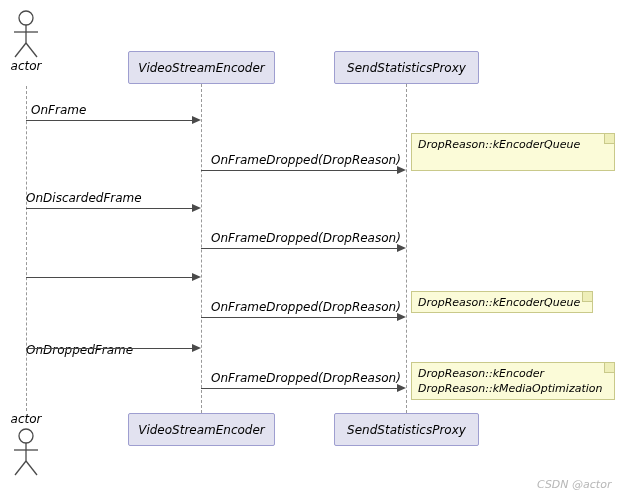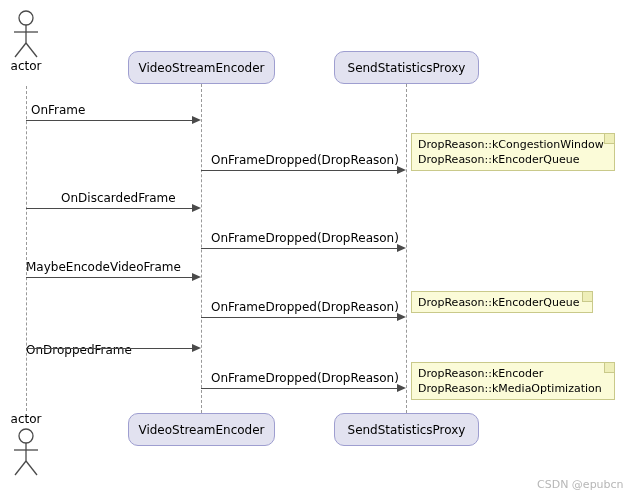--- a/index.html
+++ b/index.html
@@ -10,31 +10,32 @@
     width: 636px;
     height: 501px;
     background: #ffffff;
     font-family: "DejaVu Sans", sans-serif;
     overflow: hidden;
   }
   #canvas {
     position: relative;
     width: 508px;
     height: 501px;
+    font-style: italic;
   }
   .lifeline {
     position: absolute;
     width: 0;
     border-left: 1px dashed #999999;
   }
   .participant-box {
     position: absolute;
     background: #e2e2f0;
     border: 1px solid #9e9ed0;
-    border-radius: 10px;
+    border-radius: 2px;
     color: #000000;
     font-size: 12px;
     text-align: center;
     line-height: 1;
     display: flex;
     align-items: center;
     justify-content: center;
     box-sizing: border-box;
   }
   .actor-wrap {
@@ -143,57 +144,55 @@
   </div>
 
   <div class="msg-label" style="left:31px; top:104px;">OnFrame</div>
   <div class="msg-line" style="left:26px; top:120px; width:166px;"></div>
   <div class="msg-arrow" style="left:192px; top:116px;"></div>
 
   <div class="msg-label" style="left:211px; top:154px;">OnFrameDropped(DropReason)</div>
   <div class="msg-line" style="left:201px; top:170px; width:196px;"></div>
   <div class="msg-arrow" style="left:397px; top:166px;"></div>
 
-  <div class="msg-label" style="left:26px; top:192px;margin-left:35px;">OnDiscardedFrame</div>
+  <div class="msg-label" style="left:26px; top:192px;">OnDiscardedFrame</div>
   <div class="msg-line" style="left:26px; top:208px; width:166px;"></div>
   <div class="msg-arrow" style="left:192px; top:204px;"></div>
 
   <div class="msg-label" style="left:211px; top:232px;">OnFrameDropped(DropReason)</div>
   <div class="msg-line" style="left:201px; top:248px; width:196px;"></div>
   <div class="msg-arrow" style="left:397px; top:244px;"></div>
 
-  <div class="msg-label" style="left:26px; top:261px;">MaybeEncodeVideoFrame</div>
   <div class="msg-line" style="left:26px; top:277px; width:166px;"></div>
   <div class="msg-arrow" style="left:192px; top:273px;"></div>
 
   <div class="msg-label" style="left:211px; top:301px;">OnFrameDropped(DropReason)</div>
   <div class="msg-line" style="left:201px; top:317px; width:196px;"></div>
   <div class="msg-arrow" style="left:397px; top:313px;"></div>
 
   <div class="msg-label" style="left:26px; top:344px;">OnDroppedFrame</div>
   <div class="msg-line" style="left:26px; top:348px; width:166px;"></div>
   <div class="msg-arrow" style="left:192px; top:344px;"></div>
 
   <div class="msg-label" style="left:211px; top:372px;">OnFrameDropped(DropReason)</div>
   <div class="msg-line" style="left:201px; top:388px; width:196px;"></div>
   <div class="msg-arrow" style="left:397px; top:384px;"></div>
 
   <div class="note" style="left:411px; top:133px; width:204px; height:38px;">
     <span class="fold"></span>
-    <div>DropReason::kCongestionWindow</div>
     <div>DropReason::kEncoderQueue</div>
   </div>
 
 
   <div class="note" style="left:411px; top:291px; width:182px; height:22px;">
     <span class="fold"></span>
     <div>DropReason::kEncoderQueue</div>
   </div>
 
   <div class="note" style="left:411px; top:362px; width:204px; height:38px;">
     <span class="fold"></span>
     <div>DropReason::kEncoder</div>
     <div>DropReason::kMediaOptimization</div>
   </div>
 
-  <div class="watermark" style="left:537px; top:478px;">CSDN @epubcn</div>
+  <div class="watermark" style="left:537px; top:478px;">CSDN @actor</div>
 
 </div>
 
 </body></html>

